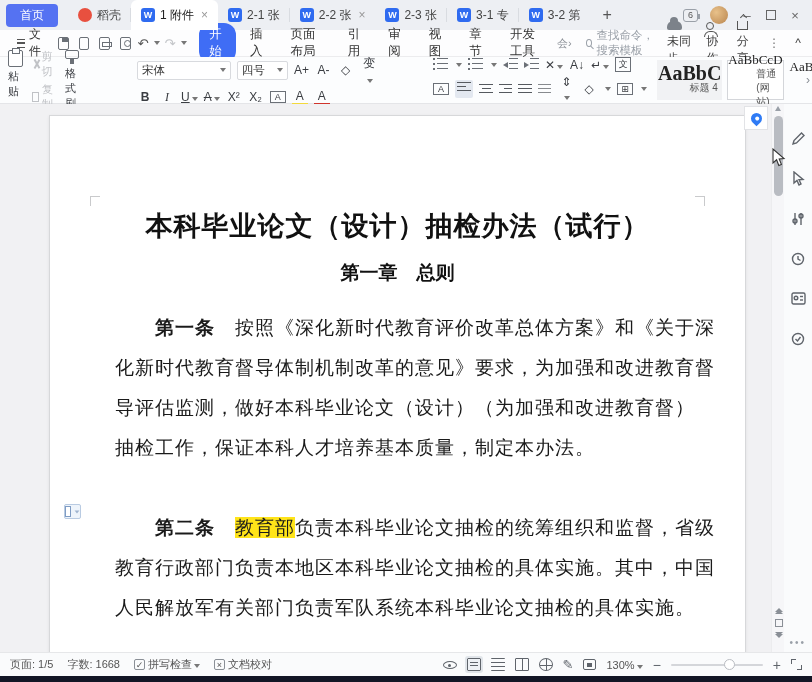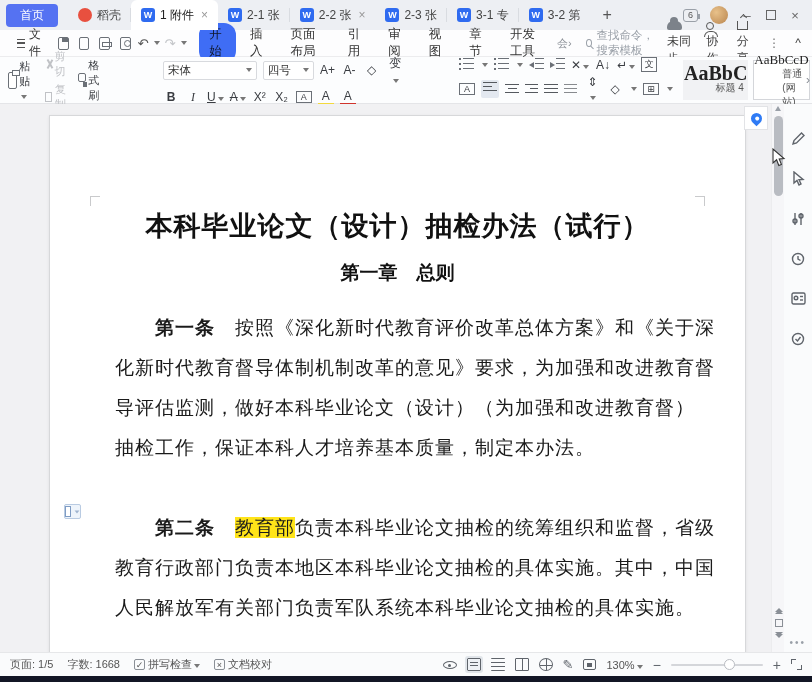--- a/index.html
+++ b/index.html
@@ -30,39 +30,39 @@
   .burger { width:12px; height:9px; border-top:1.5px solid #555; border-bottom:1.5px solid #555; position:relative; }
   .burger::after { content:""; position:absolute; left:0; top:2.6px; width:100%; height:1.5px; background:#555; }
   .qicon { width:15px; height:13px; border:1.2px solid #6b7077; border-radius:2px; display:inline-block; margin:0 3px; position:relative; }
   .qicon.save::after { content:""; position:absolute; left:3px; top:0; width:6px; height:4px; background:#6b7077; }
   .qicon.print::after { content:""; position:absolute; left:2px; top:4px; width:8px; height:3px; border:1px solid #6b7077; }
   .qicon.prev::after { content:""; position:absolute; left:3px; top:2px; width:5px; height:5px; border:1.2px solid #6b7077; border-radius:50%; }
   .arrow-glyph { font-size:13px; color:#555; }
   .arrow-glyph.dis { color:#c3c5c9; }
   .caret { width:0; height:0; border-left:3.5px solid transparent; border-right:3.5px solid transparent; border-top:4px solid #777; display:inline-block; margin-left:2px; }
   .mtab { font-size:12.5px; padding:3px 10px; color:#333; }
-  .mtab.active { background:#3f6df5; color:#0f172a; border-radius:12px; }
+  .mtab.active { background:#3f6df5; color:#ffffff; border-radius:12px; }
   .member { color:#8a8f96; font-size:11px; display:flex; align-items:center; }
   .search { display:flex; align-items:center; gap:5px; color:#9aa0a8; font-size:11.5px; margin-left:10px; }
   .search-icon { width:8px; height:8px; border:1.3px solid #9aa0a8; border-radius:50%; position:relative; display:inline-block; }
   .search-icon::after { content:""; position:absolute; right:-3px; bottom:-2px; width:4px; height:1.3px; background:#9aa0a8; transform:rotate(45deg); }
   .mright { margin-left:auto; display:flex; align-items:center; gap:14px; font-size:12px; color:#444; }
   .cloud { width:15px; height:9px; background:#7c828a; border-radius:6px 6px 2px 2px; position:relative; display:inline-block; }
   .cloud::before { content:""; position:absolute; left:3px; top:-4px; width:8px; height:8px; background:#7c828a; border-radius:50%; }
   .person { width:8px; height:8px; border:1.3px solid #555; border-radius:50%; position:relative; display:inline-block; margin-right:3px; }
   .person::after { content:""; position:absolute; left:-3px; top:8px; width:12px; height:5px; border:1.3px solid #555; border-bottom:none; border-radius:6px 6px 0 0; }
   .share-ic { width:11px; height:9px; border:1.2px solid #555; border-top:none; position:relative; display:inline-block; margin-right:3px; }
   .share-ic::after { content:""; position:absolute; left:3px; top:-6px; width:4px; height:4px; border-top:1.2px solid #555; border-right:1.2px solid #555; transform:rotate(-45deg); }
   .mdots { color:#777; letter-spacing:1px; }
 
   
   .toolbar { height:47px; background:#fcfdfe; border-bottom:1px solid #e4e5e8; display:flex; align-items:center; padding:2px 4px; gap:5px; flex:0 0 auto; position:relative; }
   .tgroup-col { display:flex; flex-direction:column; justify-content:center; gap:3px; }
   .trow { display:flex; align-items:center; gap:6px;margin-left:44px; }
-  .bigbtn { display:flex; flex-direction:row; align-items:center; justify-content:center; gap:2px; padding:0 4px; font-size:11px; color:#3a3d42; }
+  .bigbtn { display:flex; flex-direction:column; align-items:center; justify-content:center; gap:2px; padding:0 4px; font-size:11px; color:#3a3d42; }
   .clipboard { width:15px; height:17px; border:1.3px solid #6b7077; border-radius:2px; position:relative; background:#fff; }
   .clipboard::before { content:""; position:absolute; left:3px; top:-3px; width:6px; height:4px; border:1.3px solid #6b7077; background:#fcfdfe; }
   .brush { width:14px; height:9px; border:1.3px solid #6b7077; border-radius:2px; position:relative; margin-bottom:5px; }
   .brush::after { content:""; position:absolute; left:4px; bottom:-6px; width:4px; height:5px; background:#6b7077; }
   .smallact { display:flex; align-items:center; gap:3px; font-size:11px; color:#c0c2c6; }
   .mini-ic { width:10px; height:10px; border:1.2px solid #c0c2c6; display:inline-block; }
   .mini-ic.cut { border:none; position:relative; }
   .mini-ic.cut::before, .mini-ic.cut::after { content:""; position:absolute; left:4px; top:0; width:1.5px; height:10px; background:#c0c2c6; }
   .mini-ic.cut::before { transform:rotate(30deg); }
   .mini-ic.cut::after { transform:rotate(-30deg); }

